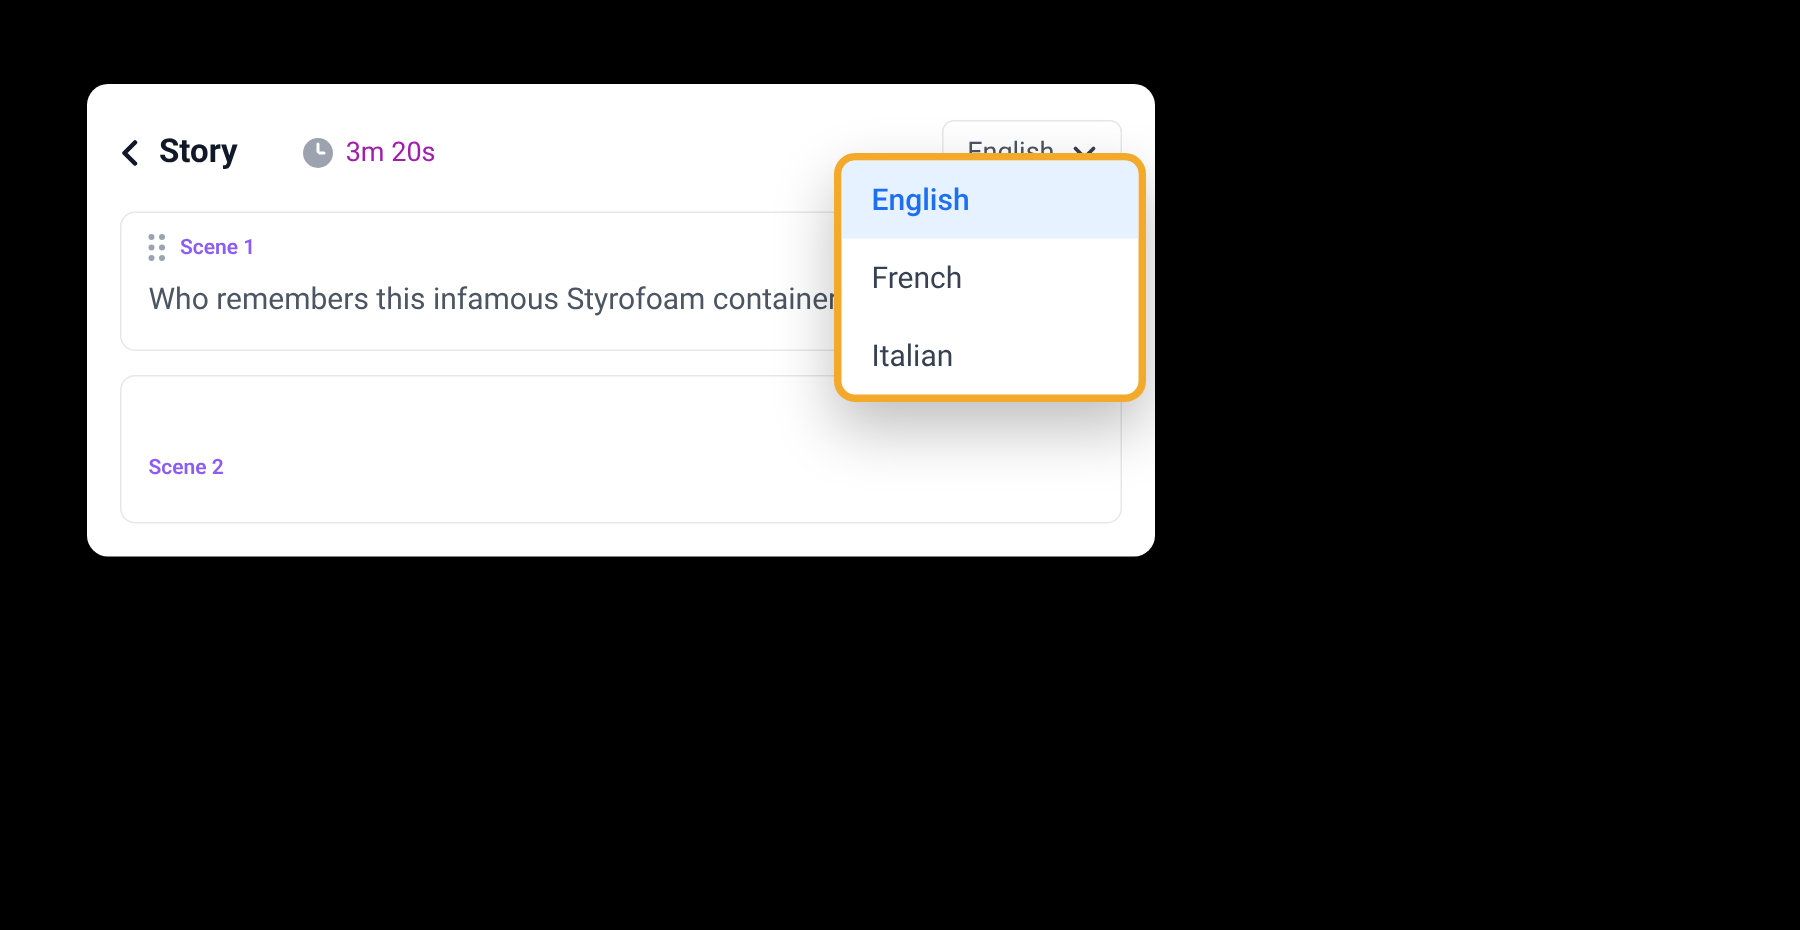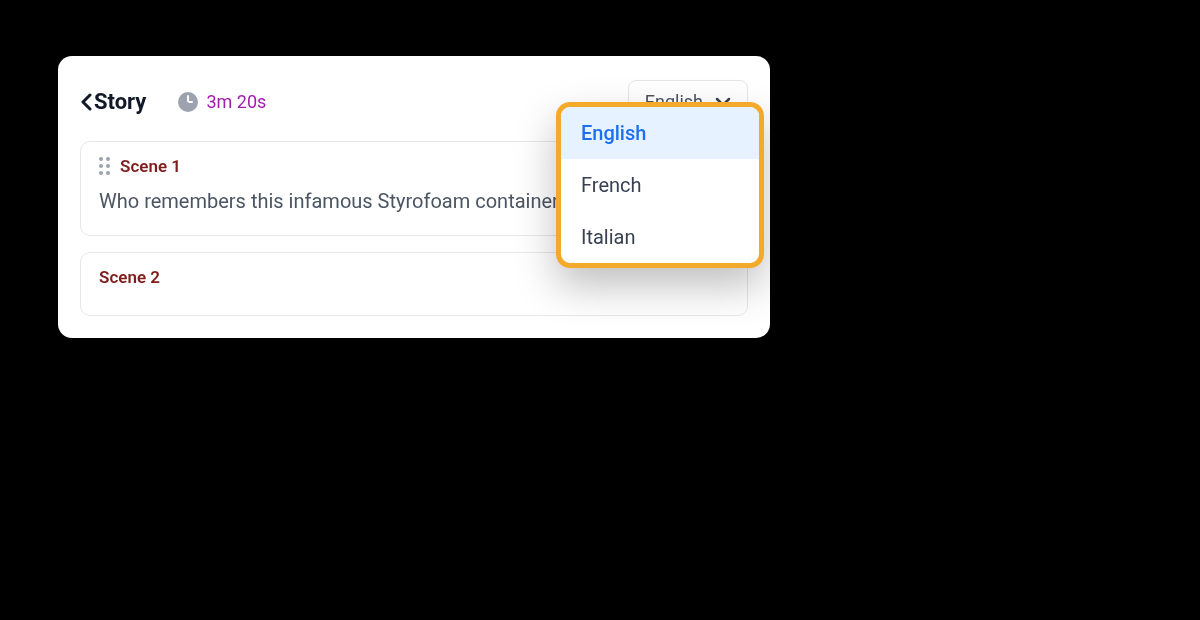--- a/index.html
+++ b/index.html
@@ -24,21 +24,21 @@
       width: 712px;
       background: #fff;
       border-radius: 14px;
       padding: 24px 22px 22px 22px;
       box-shadow: 0 20px 60px rgba(0,0,0,0.35);
     }
 
     .header {
       display: flex;
       align-items: center;
-      gap: 0;
+      gap: 12px;
       margin-bottom: 18px;
       position: relative;
     }
 
     .back-icon {
       width: 12px;
       height: 20px;
       display: flex;
       align-items: center;
       justify-content: center;
@@ -152,23 +152,23 @@
     }
 
     .drag-handle span {
       width: 4px;
       height: 4px;
       background: #9ca3af;
       border-radius: 50%;
     }
 
     .scene-title {
-      font-size: 17px;
+      font-size: 14px;
       font-weight: 600;
-      color: #7f1d1d;
+      color: #8b5cf6;
     }
 
     .scene-text {
       font-size: 20px;
       line-height: 1.55;
       color: #4b5563;
     }
 
     .dropdown {
       position: absolute;
@@ -200,20 +200,21 @@
       padding-bottom: 2px;
       margin-bottom: -8px;
     }
 
     .no-drag {
       padding-left: 18px;
     }
 
     .no-drag .scene-title-row {
       margin-left: 0;
+      margin-top: 39px;
     }
   </style>
 </head>
 <body>
 
 <div class="panel">
 
   <div class="header">
     <div class="back-icon">
       <svg width="11" height="18" viewBox="0 0 11 18" fill="none">

